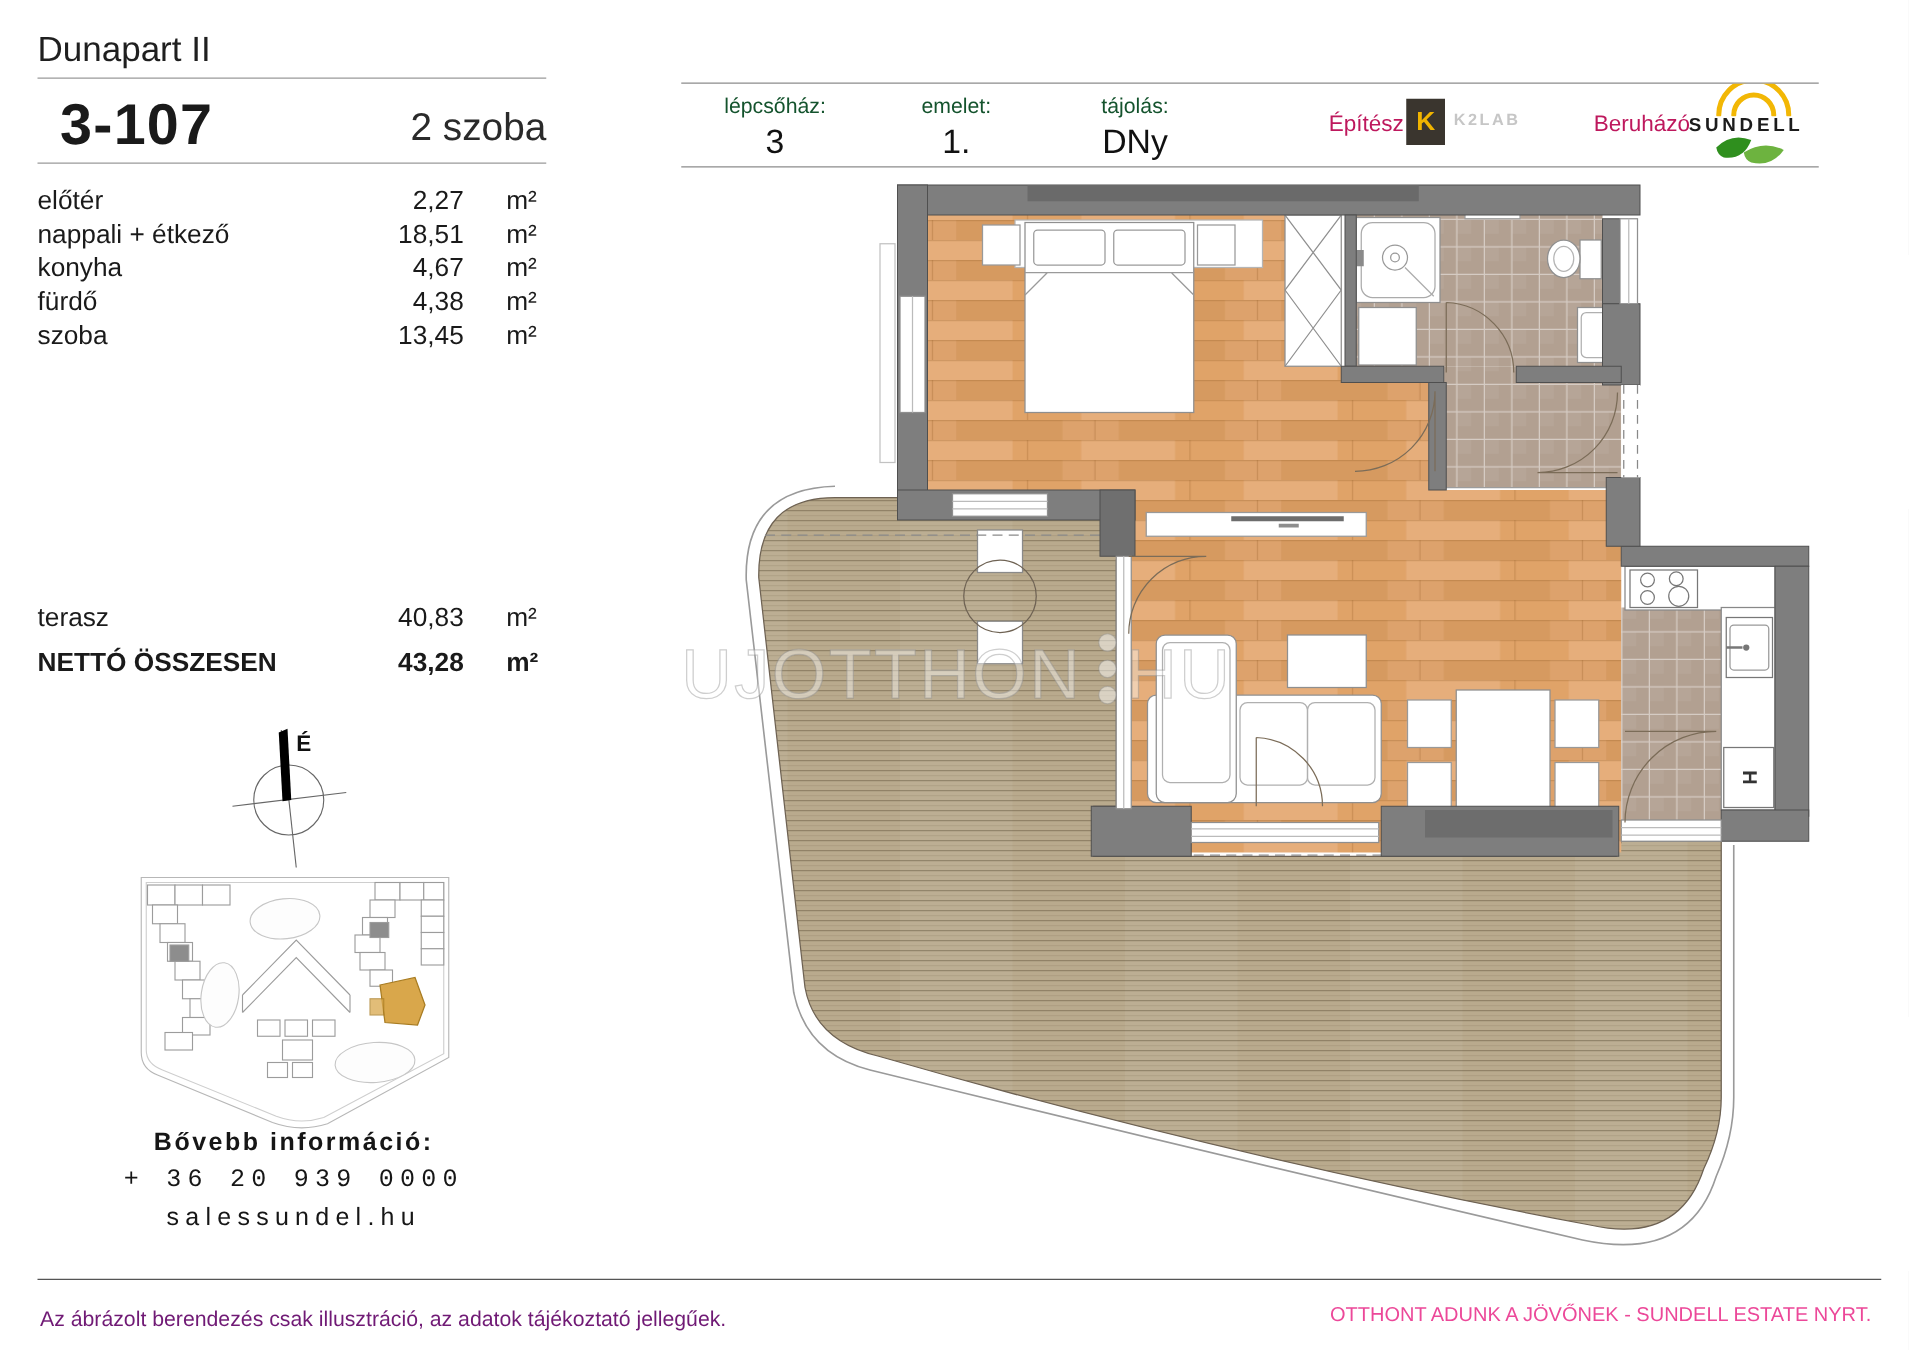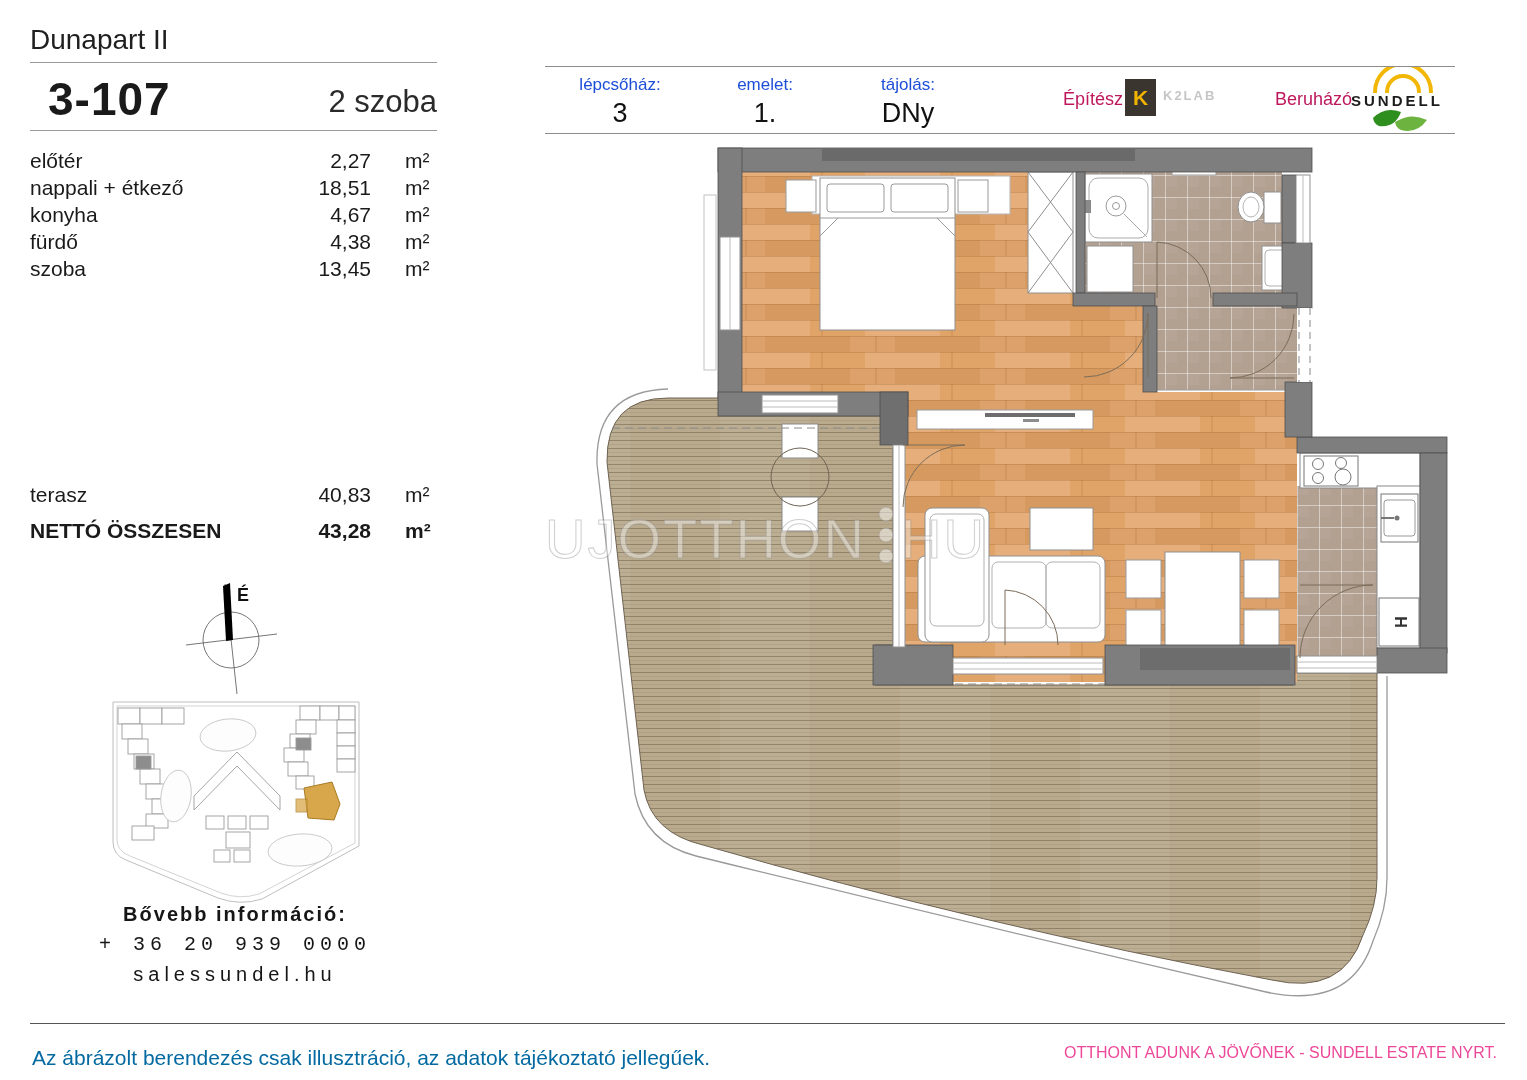--- a/index.html
+++ b/index.html
@@ -17,34 +17,34 @@
   .area-table{left:30px;top:147px;width:407px;font-size:21px;}
   .area-row{display:flex;height:27px;line-height:27px;}
   .area-row .lbl{flex:1;}
   .area-row .val{width:84px;text-align:right;}
   .area-row .unit{width:66px;text-align:left;padding-left:34px;box-sizing:border-box;}
   .terrace-table{left:30px;top:477px;width:407px;font-size:21px;}
   .terrace-table .area-row{height:36px;line-height:36px;}
   .total-row{font-weight:bold;font-size:21px;}
   .header-band{left:545px;top:66px;width:910px;height:66px;border-top:1px solid #8c8c8c;border-bottom:1px solid #8c8c8c;}
   .hfield{position:absolute;top:8px;width:130px;text-align:center;}
-  .hfield .hl{font-size:17px;color:#1d4ed8;}
+  .hfield .hl{font-size:17px;color:#14532d;}
   .hfield .hv{font-size:27px;color:#111;margin-top:3px;}
   .brand{position:absolute;top:0;height:66px;}
   .brand-label{position:absolute;font-size:18px;color:#be185d;top:22px;}
   .k2lab-box{position:absolute;left:62px;top:12px;width:31px;height:37px;background:#3a352e;display:flex;align-items:center;justify-content:center;}
   .k2lab-box span{color:#f0b400;font-weight:bold;font-size:21px;}
   .k2lab-name{position:absolute;left:100px;top:21px;font-size:13px;font-weight:bold;color:#c6c6c6;letter-spacing:2px;}
   .sundell-name{position:absolute;left:76px;top:25px;font-size:15px;font-weight:bold;letter-spacing:3px;color:#1c1c1c;}
   .contact{left:80px;top:903px;width:310px;text-align:center;color:#161616;}
   .contact .c1{font-weight:bold;font-size:20px;letter-spacing:2px;}
   .contact .c2{font-size:20px;letter-spacing:5px;margin-top:7px;font-family:Liberation Mono, monospace;}
   .contact .c3{font-size:20px;letter-spacing:5px;margin-top:7px;}
   .footer-line{left:30px;top:1023px;width:1475px;height:1px;background:#555;}
-  .footer-left{left:32px;top:1046px;font-size:21px;color:#0369a1;}
+  .footer-left{left:32px;top:1046px;font-size:17px;color:#701a75;}
   .footer-right{left:0;top:1044px;width:1497px;text-align:right;font-size:16px;color:#ec4899;}
   svg text{font-family:"Liberation Sans", sans-serif;}
 </style>
 </head>
 <body>
 
 <div id="page">
 
   <div class="abs project-title">Dunapart II</div>
   <div class="abs rule" style="left:30px;top:62px;width:407px;"></div>

